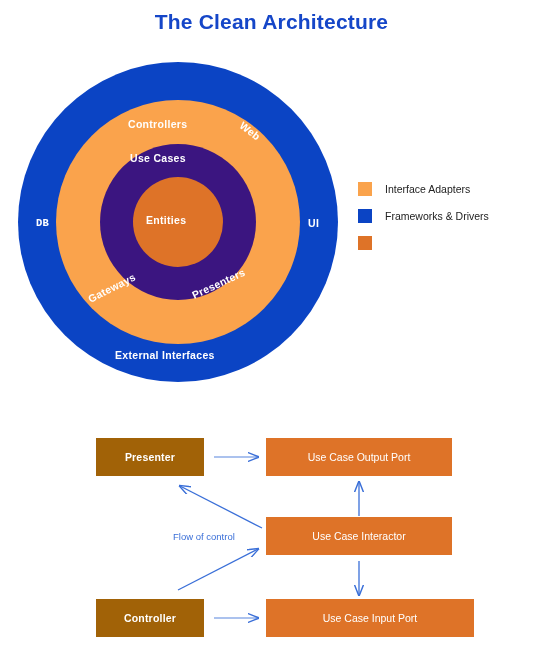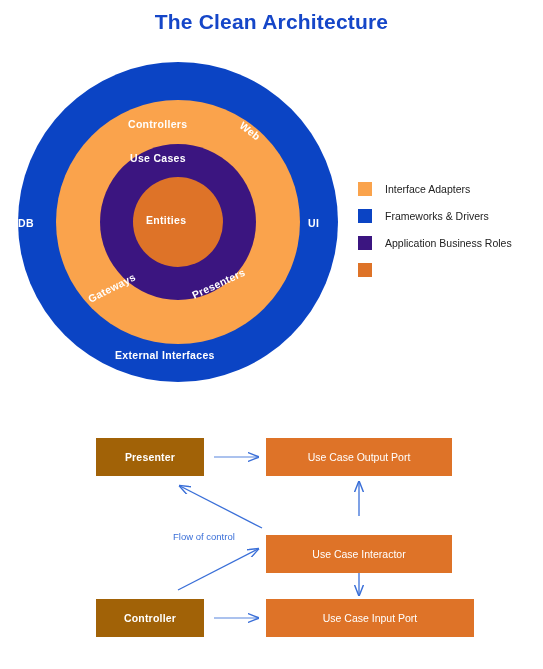--- a/index.html
+++ b/index.html
@@ -75,22 +75,23 @@
     transform-origin: left top;
     font-size: 10.5px;
   }
   #label-web {
     left: 227px; top: 57px;
     transform: rotate(38deg);
     transform-origin: left top;
     font-size: 10.5px;
   }
   #label-db {
-    left: 0; top: 155px;
-    font-size: 10.5px;
+    left: 18px; top: 155px;
+    font-size: 10.5px;
+    font-family: Liberation Mono, monospace;
   }
   #label-ui {
     left: 290px; top: 155px;
     font-size: 10.5px;
   }
   #label-external-interfaces {
     left: 97px; top: 287px;
     font-size: 10.5px;
   }
   #label-controllers {
@@ -167,21 +168,21 @@
     background: #a16207;
     font-weight: bold;
     letter-spacing: 0.2px;
   }
   .flow-box.orange {
     background: #DE7328;
   }
   #box-presenter  { left: 96px;  top: 18px; width: 108px; height: 38px; }
   #box-controller { left: 96px;  top: 179px; width: 108px; height: 38px; }
   #box-output-port{ left: 266px; top: 18px; width: 186px; height: 38px; }
-  #box-interactor { left: 266px; top: 115px; width: 186px; height: 38px; }
+  #box-interactor { left: 266px; top: 97px; width: 186px; height: 38px; }
   #box-input-port { left: 266px; top: 179px; width: 208px; height: 38px; }
 
   #flow-of-control-label {
     position: absolute;
     left: 173px;
     top: 111px;
     font-size: 9.5px;
     color: #3A6FD8;
     white-space: nowrap;
   }
@@ -215,24 +216,20 @@
   <div class="legend-row">
     <span class="legend-swatch" style="background:#FAA34C"></span>
     <span class="legend-text">Interface Adapters</span>
   </div>
 
   <div class="legend-row">
     <span class="legend-swatch" style="background:#0B44C4"></span>
     <span class="legend-text">Frameworks &amp; Drivers</span>
   </div>
 
-  <div class="legend-row">
-    <span class="legend-swatch" style="background:#3B1580"></span>
-    <span class="legend-text">Application Business Roles</span>
-  </div>
 
   <div class="legend-row">
     <span class="legend-swatch" style="background:#DE7328"></span>
   </div>
 </div>
 
 <div id="flow">
 
   <svg id="flow-svg" width="543" height="249">
     <defs>

